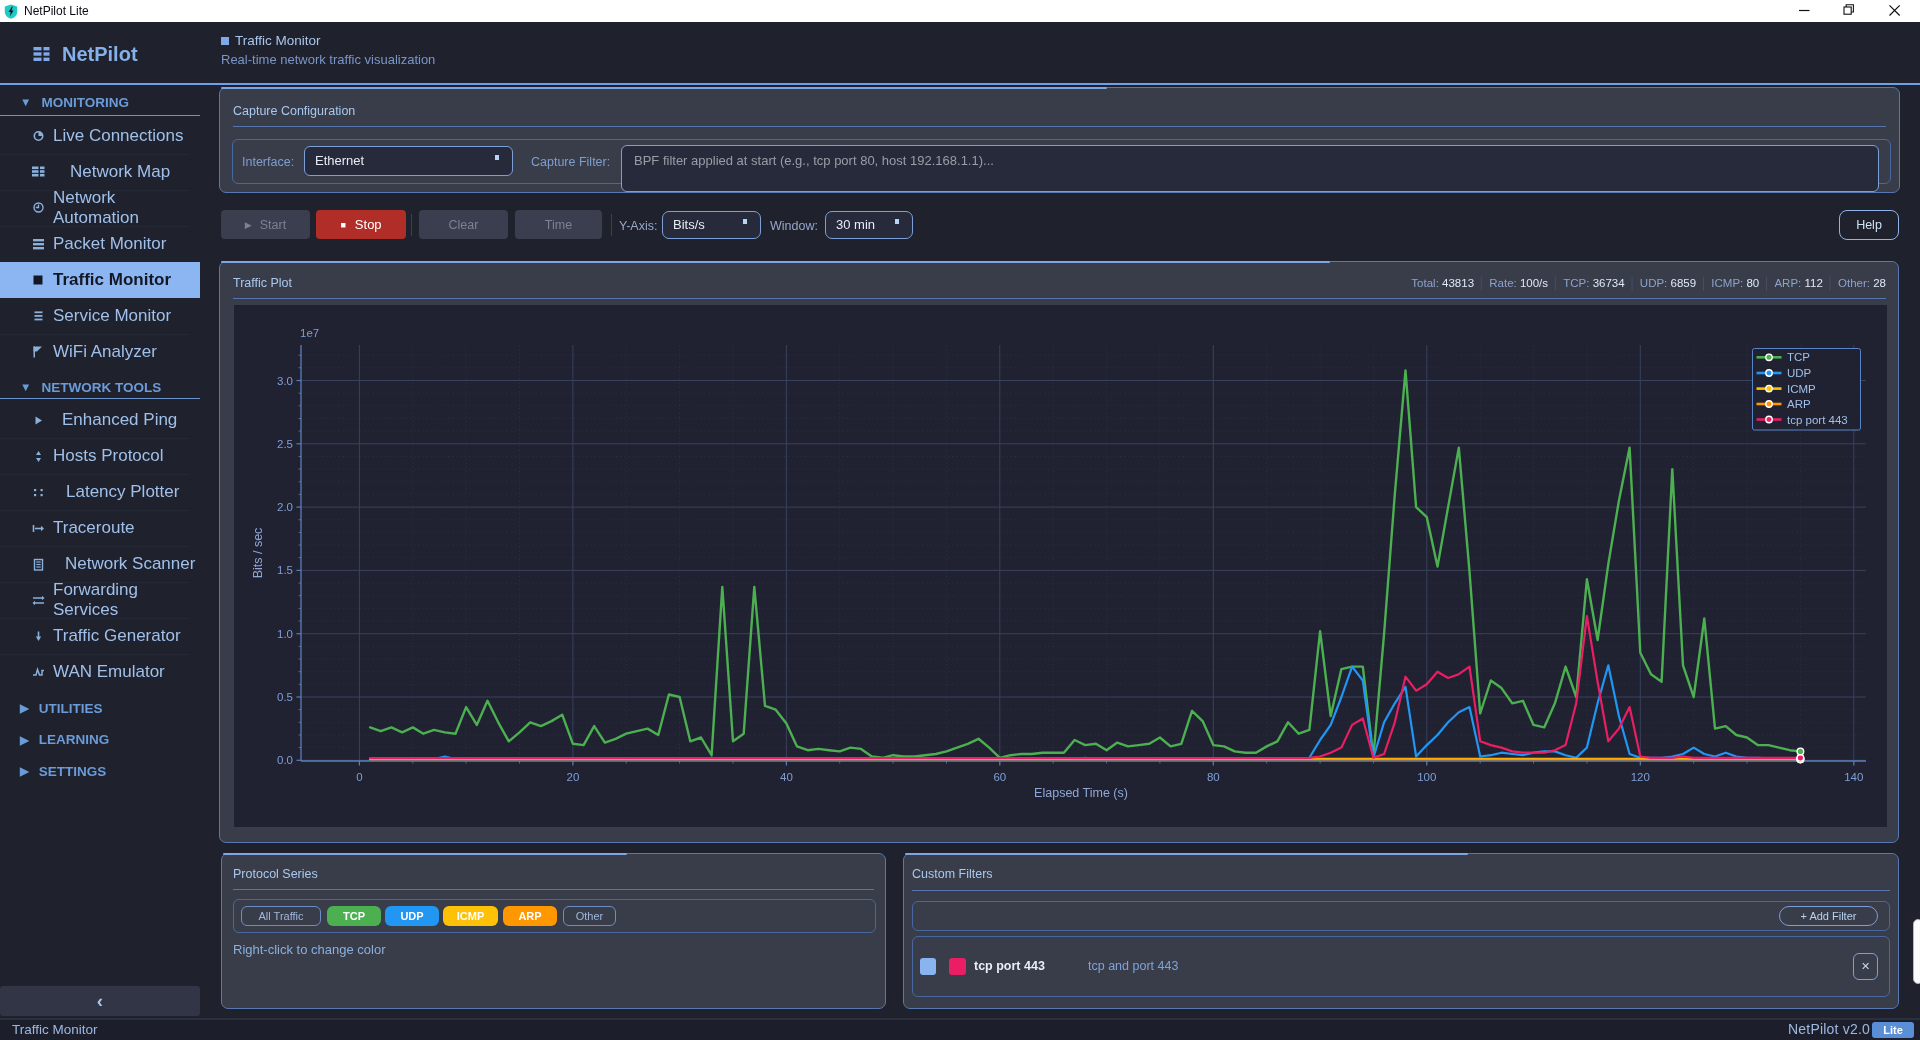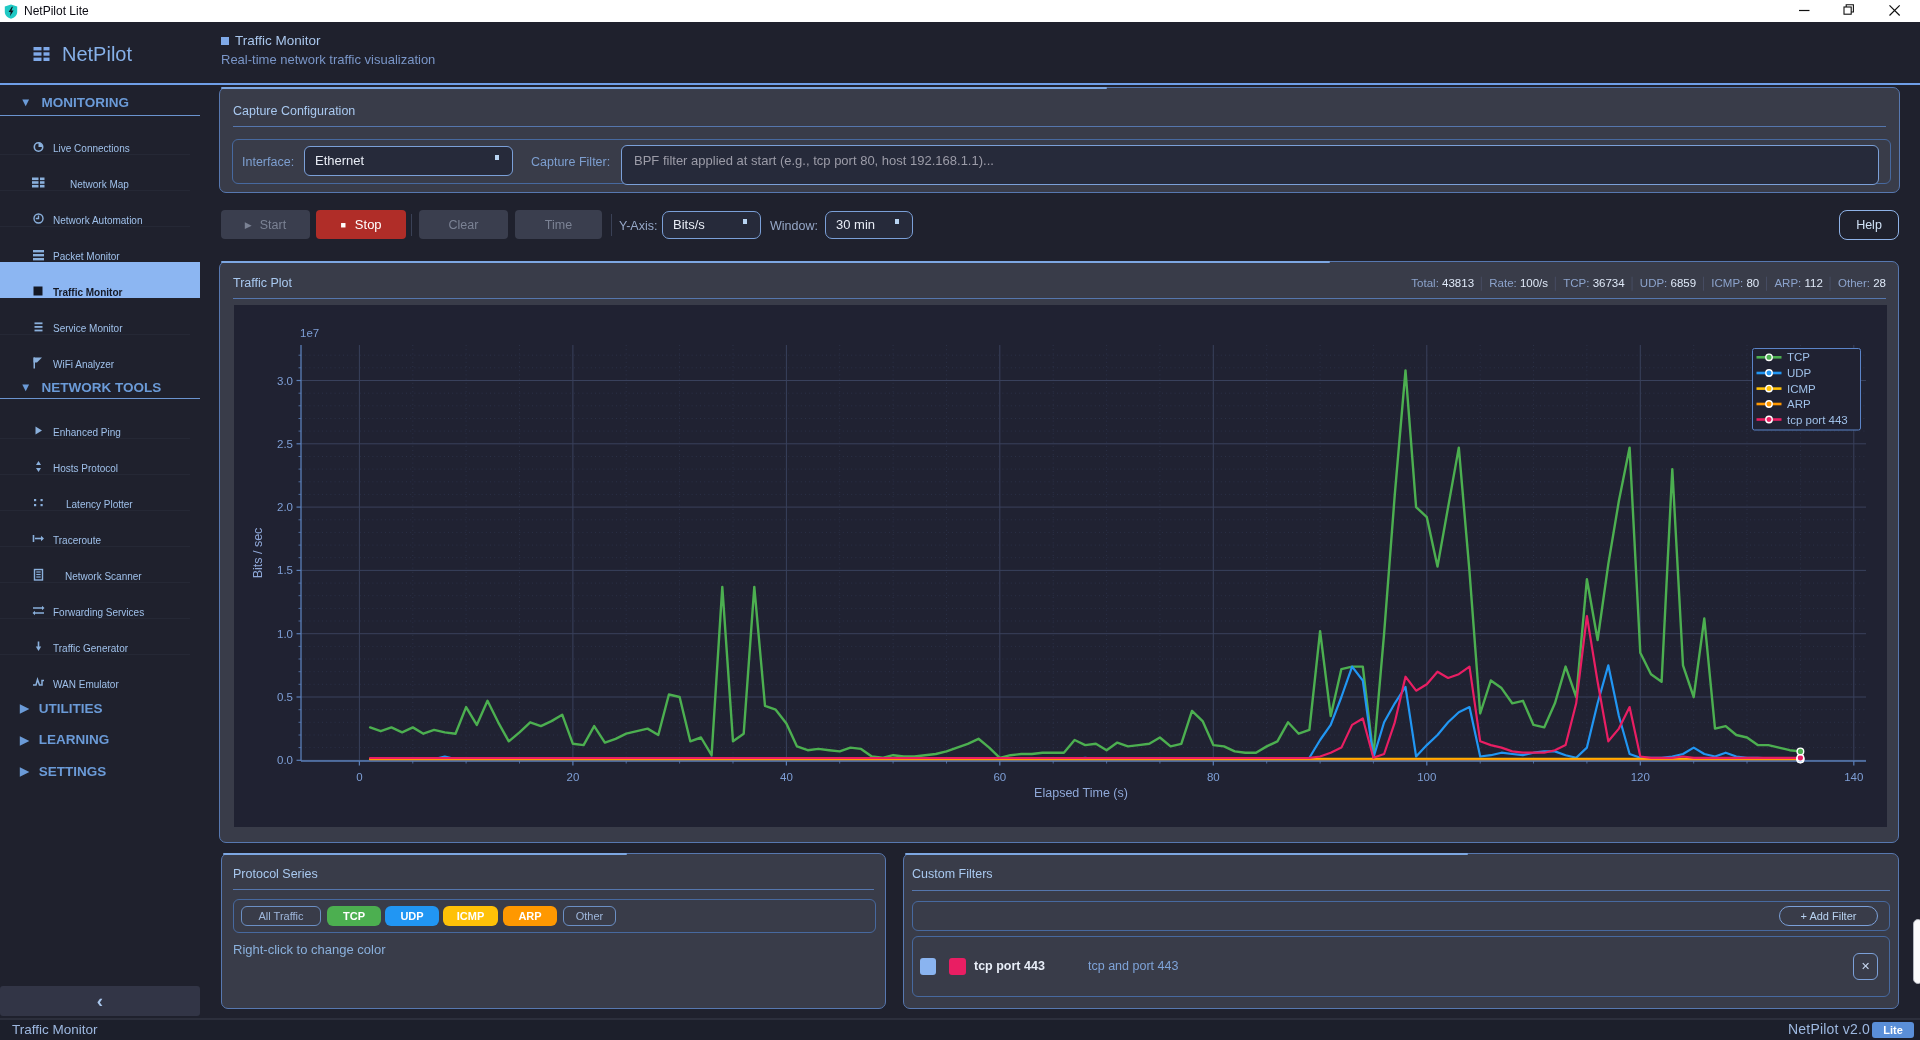--- a/index.html
+++ b/index.html
@@ -10,21 +10,21 @@
 #titlebar .tname{position:absolute;left:24px;top:4px;font-size:12px;color:#0a0a12}
 .panel{position:absolute;background:#393c49;border:1px solid #5778b0;border-radius:7px}
 .topseg{position:absolute;height:2px;background:#7da7e2;border-radius:2px}
 .ptitle{position:absolute;font-size:12.5px;color:#a9c9f0}
 .pline{position:absolute;height:1px;background:#5576ad}
 .ibox{position:absolute;border:1px solid #47699f;border-radius:6px}
 .lbl{position:absolute;font-size:12.5px;color:#7d9fd0}
 .combo{position:absolute;background:#262a3a;border:1px solid #7ba0d8;border-radius:6px;color:#e8ecf5;font-size:13px}
 .combo .sq{position:absolute;width:4px;height:5px;background:#b8d4f2}
 .btn{position:absolute;border-radius:4px;font-size:12.5px;display:flex;align-items:center;justify-content:center}
-.side-item{position:absolute;left:0;width:200px;height:36px;color:#9fc0ea;font-size:10px;display:flex;align-items:flex-end}
+.side-item{position:absolute;left:0;width:200px;height:36px;color:#9fc0ea;font-size:17px;display:flex;align-items:center}
 .side-item .ic{width:15px;margin-left:31px;display:flex;justify-content:center}
 .side-head{position:absolute;left:0;width:200px;color:#6b9bd8;font-size:13.5px;font-weight:bold;display:flex;align-items:center}
 .side-head .tri{margin-left:20px;margin-right:10px;font-size:11.5px}
 .sep{position:absolute;left:0;width:190px;height:1px;background:#252835}
 </style></head><body>
 <div id="app">
 <div id="titlebar">
 <svg class="abs" style="left:4px;top:4px" width="14" height="15" viewBox="0 0 14 15">
         <path d="M7 0.5 L13.2 2.6 L13.2 8 C13.2 11.4 10.6 13.7 7 14.7 C3.4 13.7 0.8 11.4 0.8 8 L0.8 2.6 Z" fill="#20c9c4"></path>
         <path d="M7.9 2.8 L4.6 8.1 L6.7 8.1 L6 12.2 L9.6 6.6 L7.4 6.6 L8.9 2.8 Z" fill="#10141f"></path>
@@ -38,21 +38,21 @@
       </svg>
 </div>
 <svg class="abs" style="left:33px;top:46px" width="17" height="17" viewBox="0 0 17 17">
       <rect x="0.5" y="1" width="8" height="3.4" fill="#7fa9e8"></rect>
       <rect x="10.5" y="1" width="6" height="3.4" fill="#7fa9e8"></rect>
       <rect x="0.5" y="6.3" width="8" height="3.4" fill="#7fa9e8"></rect>
       <rect x="10.5" y="6.3" width="6" height="3.4" fill="#7fa9e8"></rect>
       <rect x="0.5" y="11.6" width="8" height="3.4" fill="#7fa9e8"></rect>
       <rect x="10.5" y="11.6" width="6" height="3.4" fill="#7fa9e8"></rect>
     </svg>
-<div class="abs" style="left:62px;top:43px;font-size:20px;font-weight:normal;color:#86b0e8">NetPilot</div>
+<div class="abs" style="left:62px;top:43px;font-size:20px;font-weight:bold;color:#86b0e8">NetPilot</div>
 <div class="abs" style="left:0;top:83px;width:1920px;height:2px;background:#6f9fe8"></div>
 <div class="side-head" style="top:90px;height:24px"><span class="tri">▼</span>MONITORING</div>
 <div class="abs" style="left:0;top:115px;width:200px;height:1px;background:#6b94cf"></div>
 <div class="side-item" style="top:117.5px">
       <span class="ic">
         <svg width="15" height="15" viewBox="0 0 15 15">
           <circle cx="7.5" cy="8" r="4.2" fill="none" stroke="#8ab0dc" stroke-width="1.6"></circle>
           <path d="M7.5 8 L7.5 3.8 A4.2 4.2 0 0 1 11.7 8 Z" fill="#8ab0dc"></path>
         </svg>
       </span>
@@ -122,21 +122,21 @@
 <div class="sep" style="top:225.5px"></div>
 <div class="sep" style="top:333.5px"></div>
 <div class="side-head" style="top:375px;height:24px"><span class="tri">▼</span>NETWORK TOOLS</div>
 <div class="abs" style="left:0;top:398px;width:200px;height:1px;background:#6b94cf"></div>
 <div class="side-item" style="top:402px">
       <span class="ic">
         <svg width="15" height="15" viewBox="0 0 15 15">
           <path d="M4.5 3.5 L11 7.5 L4.5 11.5 Z" fill="#8ab0dc"></path>
         </svg>
       </span>
-      <span style="margin-left:7px">Enhanced Ping</span>
+      <span style="margin-left:16px">Enhanced Ping</span>
     </div>
 <div class="side-item" style="top:438px">
       <span class="ic">
         <svg width="15" height="15" viewBox="0 0 15 15">
           <path d="M7.5 2 L10 6 L5 6 Z" fill="#8ab0dc"></path>
           <path d="M7.5 13 L5 9 L10 9 Z" fill="#8ab0dc"></path>
         </svg>
       </span>
       <span style="margin-left:7px">Hosts Protocol</span>
     </div>
@@ -218,21 +218,21 @@
 <div class="topseg" style="left:221px;top:87px;width:886px"></div>
 <div class="ptitle" style="left:233px;top:104px">Capture Configuration</div>
 <div class="pline" style="left:233px;top:126px;width:1653px"></div>
 <div class="ibox" style="left:232px;top:139px;width:1659px;height:45px"></div>
 <div class="lbl" style="left:242px;top:155px">Interface:</div>
 <div class="combo" style="left:304px;top:146px;width:209px;height:30px">
       <span class="abs" style="left:10px;top:6px">Ethernet</span>
       <span class="sq" style="left:190px;top:8px"></span>
     </div>
 <div class="lbl" style="left:531px;top:155px">Capture Filter:</div>
-<div class="combo" style="left:621px;top:145px;width:1258px;height:40px">
+<div class="combo" style="left:621px;top:145px;width:1258px;height:47px">
       <span class="abs" style="left:12px;top:7px;color:#9c9ca8">BPF filter applied at start (e.g., tcp port 80, host 192.168.1.1)...</span>
     </div>
 <div class="btn" style="left:221px;top:210px;width:89px;height:29px;background:#3a3e4e;color:#7b8294"><span style="font-size:9px;margin-right:8px">▶</span>Start</div>
 <div class="btn" style="left:316px;top:210px;width:90px;height:29px;background:#b02d28;color:#fff;font-size:13px"><span style="font-size:9px;margin-right:9px">■</span>Stop</div>
 <div class="abs" style="left:411px;top:214px;width:1px;height:22px;background:#3a4156"></div>
 <div class="btn" style="left:419px;top:210px;width:89px;height:29px;background:#3a3e4e;color:#7b8294">Clear</div>
 <div class="btn" style="left:515px;top:210px;width:87px;height:29px;background:#3a3e4e;color:#7b8294">Time</div>
 <div class="abs" style="left:611px;top:214px;width:1px;height:22px;background:#3a4156"></div>
 <div class="lbl" style="left:619px;top:219px;color:#96a8c8">Y-Axis:</div>
 <div class="combo" style="left:662px;top:211px;width:99px;height:28px;border-radius:7px">

